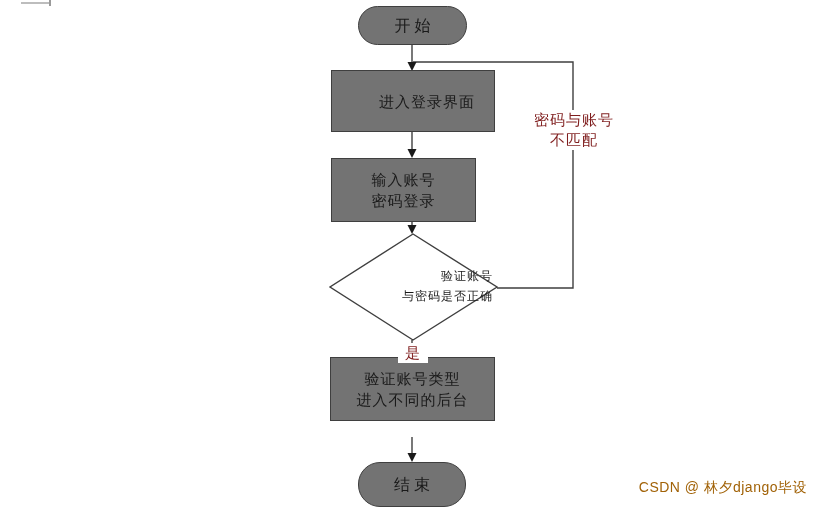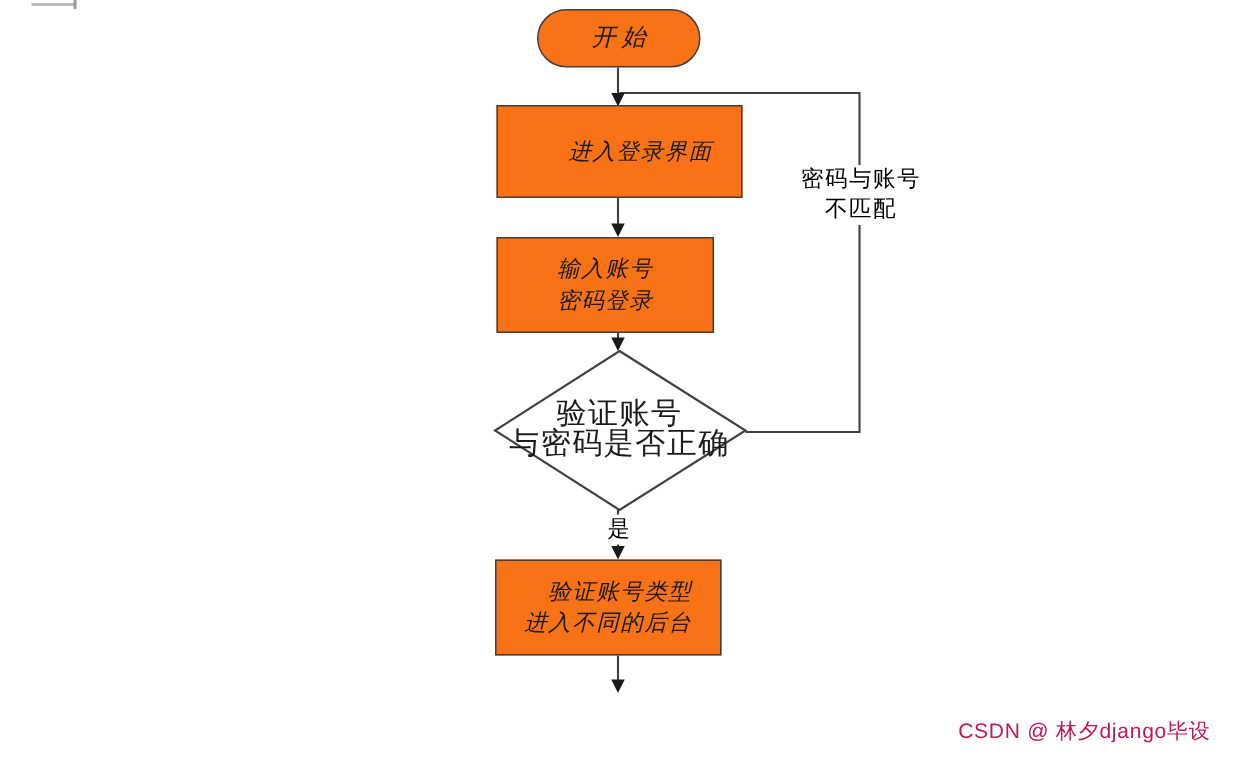--- a/index.html
+++ b/index.html
@@ -21,80 +21,79 @@
     z-index: 1;
   }
 
   .node {
     position: absolute;
     z-index: 2;
     display: flex;
     align-items: center;
     justify-content: center;
     text-align: center;
-    background: #f97316;
+    background: #737373;
     border: 1.4px solid #3f3f3f;
     color: #1a1a1a;
     font-size: 15px;
     letter-spacing: 1px;
     line-height: 21px;
     white-space: pre-line;
-    font-style: italic;
   }
 
   .node.terminal {
     border-radius: 22px;
     font-size: 16px;
     letter-spacing: 4px;
     text-indent: 4px; 
   }
 
   .start-node { left: 358px; top: 6px;  width: 109px; height: 39px; }
   .end-node   { left: 358px; top: 462px; width: 108px; height: 45px; }
 
   .box-enter-login   { left: 331px; top: 70px;  width: 164px; height: 62px; padding-left: 28px; }
   .box-input-account { left: 331px; top: 158px; width: 145px; height: 64px; }
-  .box-verify-type   { left: 330px; top: 373px; width: 151px; height: 64px; text-align: right; }
+  .box-verify-type   { left: 330px; top: 357px; width: 165px; height: 64px; }
 
   .diamond-label {
     position: absolute;
     z-index: 2;
     left: 333px; top: 266px;
     width: 160px;
-    text-align: center;
+    text-align: right;
     color: #1a1a1a;
-    font-size: 20px;
+    font-size: 12px;
     letter-spacing: 1px;
     line-height: 20px;
     white-space: pre-line;
   }
 
   .edge-label {
     position: absolute;
     z-index: 3;
     background: #ffffff;
-    color: #000000;
+    color: #7f1d1d;
     text-align: center;
     font-size: 15px;
     letter-spacing: 1px;
     line-height: 20px;
     white-space: pre-line;
   }
 
   .yes-label  { left: 398px; top: 343px; width: 30px; }
   .loop-label { left: 528px; top: 110px; width: 92px; }
 
   .watermark {
     position: absolute;
     z-index: 3;
     right: 24px;
     top: 479px;
     font-size: 14px;
     letter-spacing: 0.5px;
-    color: #be185d;
+    color: #a16207;
   }
 
   
   .corner-fragment { position: absolute; z-index: 3; }
   .corner-fragment .h-bar {
     position: absolute; left: 21px; top: 2px;
     width: 30px; height: 2px; background: #bdbdbd;
   }
   .corner-fragment .v-tick {
     position: absolute; left: 49px; top: 0px;
@@ -143,20 +142,21 @@
 
   <div class="node box-input-account">输入账号
 密码登录</div>
 
   <div class="diamond-label">验证账号
 与密码是否正确</div>
 
   <div class="node box-verify-type">验证账号类型
 进入不同的后台</div>
 
+  <div class="node terminal end-node">结束</div>
 
   <div class="edge-label yes-label">是</div>
 
   <div class="edge-label loop-label">密码与账号
 不匹配</div>
 
   <div class="watermark">CSDN @ 林夕django毕设</div>
 
 </div>
 

